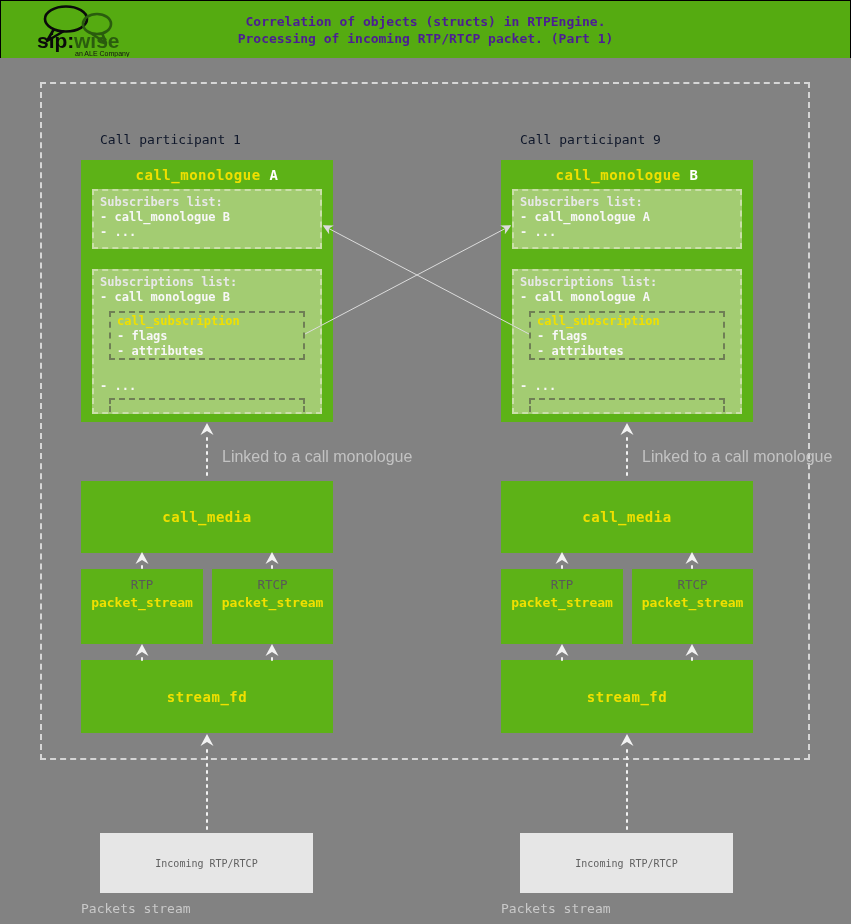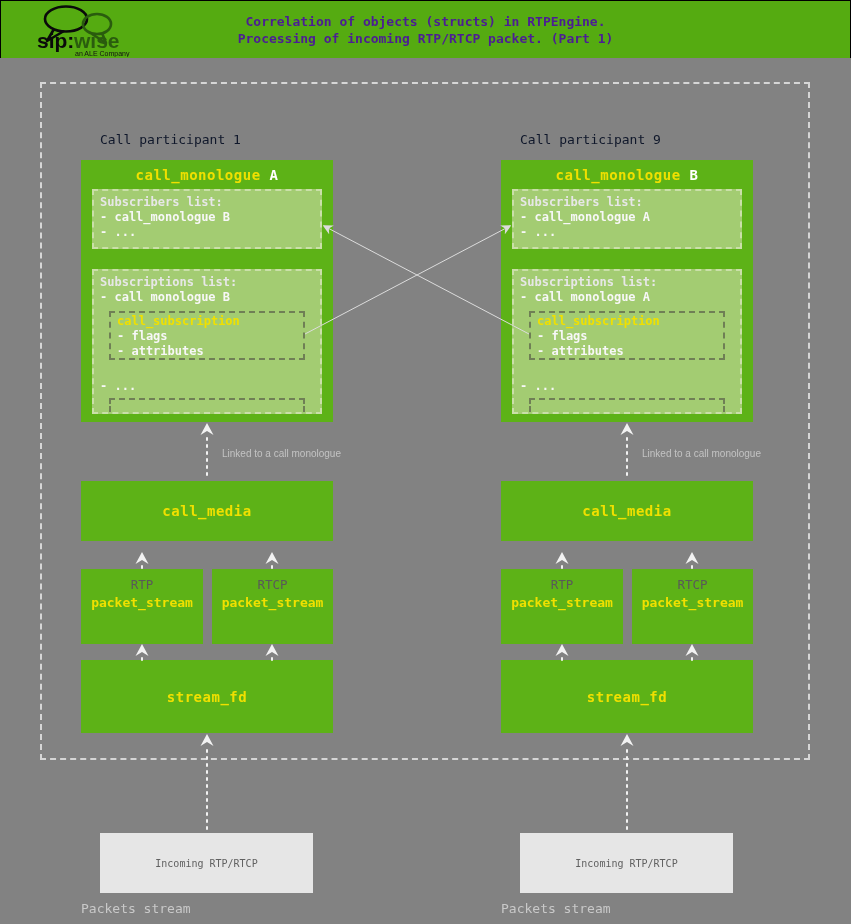--- a/index.html
+++ b/index.html
@@ -28,23 +28,23 @@
              border:2px dashed #cadfa9; color:#f7f7f7; font-size:12px; font-weight:bold; line-height:15px; padding:4px 6px; }
   .subscribers { top:29px; height:60px; }
   .subscriptions { top:109px; height:145px; overflow:hidden; }
   .sub-heading { color:#e7e7e7; }
   .sub-box { position:absolute; left:15px; top:40px; width:196px; height:49px; border:2px dashed #6f7f55; padding:1px 6px; }
   .sub-box-title { color:var(--yellow,#f0e000); }
   .more-line { position:absolute; left:6px; top:108px; }
   .ghost-box { position:absolute; left:15px; top:127px; width:196px; height:22px; border:2px dashed #6f7f55; }
 
   .linked-label { position:absolute; left:141px; top:318px; font-family:"Liberation Sans", sans-serif;
-                  font-size:10px; color:#c3c3c3; white-space:nowrap; }
-
-  .media-box { position:absolute; left:0; top:351px; width:252px; height:60px; background:var(--box-green,#5db217);
+                  font-size:16px; color:#c3c3c3; white-space:nowrap; }
+
+  .media-box { position:absolute; left:0; top:351px; width:252px; height:72px; background:var(--box-green,#5db217);
                display:flex; align-items:center; justify-content:center; }
   .green-title { color:var(--yellow,#f0e000); font-weight:bold; font-size:14px; letter-spacing:0.5px; }
 
   .packet-box { position:absolute; top:439px; height:75px; background:var(--box-green,#5db217); text-align:center; }
   .packet-0 { left:0; width:122px; } .packet-1 { left:131px; width:121px; }
   .proto-label { margin-top:8px; color:#595959; font-size:12.5px; }
   .packet-name { margin-top:3px; color:var(--yellow,#f0e000); font-weight:bold; font-size:13px; }
 
   .fd-box { position:absolute; left:0; top:530px; width:252px; height:73px; background:var(--box-green,#5db217);
             display:flex; align-items:center; justify-content:center; }

